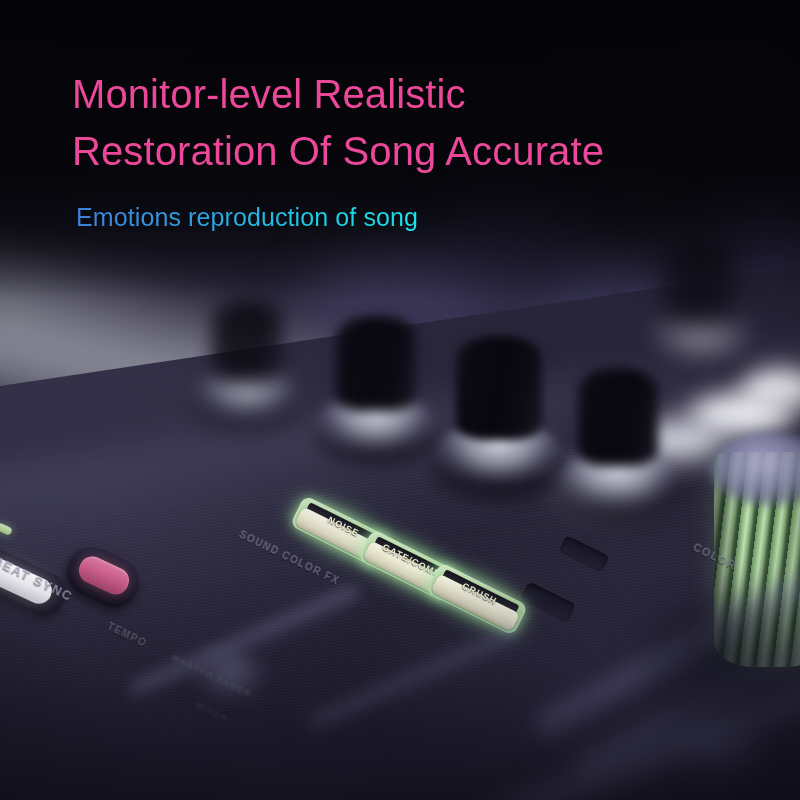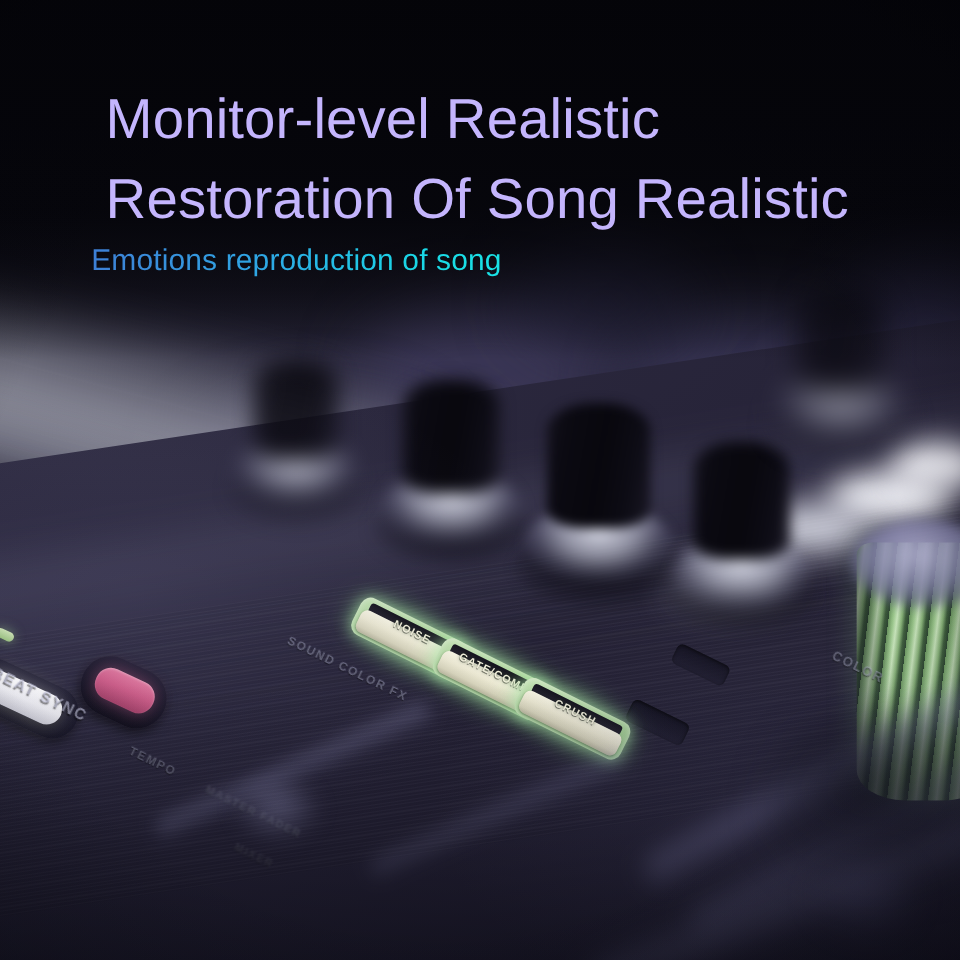--- a/index.html
+++ b/index.html
@@ -475,26 +475,25 @@
     position: absolute;
     left: 0; top: 0;
     width: 800px; height: 800px;
   }
   .headline {
     position: absolute;
     left: 72px;
     top: 66px;
     width: 660px;
     font-family: "Liberation Sans", sans-serif;
-    font-size: 47px;
+    font-size: 40px;
     font-weight: 400;
     line-height: 1.42;
-    color: #c4b5fd;
+    color: #ec4899;
     letter-spacing: 0.1px;
-    margin-left: 16px;
   }
   .headline .hl-line { display: block; }
   .subhead {
     position: absolute;
     left: 76px;
     top: 203px;
     font-family: "Liberation Sans", sans-serif;
     font-size: 25px;
     font-weight: 400;
     letter-spacing: 0.1px;
@@ -637,18 +636,18 @@
 
     <div class="dof-haze"></div>
     <div class="bottom-vignette"></div>
     <div class="top-vignette"></div>
     <div class="corner-vignette"></div>
   </div>
 
   <div class="overlay">
     <div class="headline">
       <span class="hl-line">Monitor-level Realistic</span>
-      <span class="hl-line">Restoration Of Song Realistic</span>
+      <span class="hl-line">Restoration Of Song Accurate</span>
     </div>
     <div class="subhead">Emotions reproduction of song</div>
   </div>
 
 </div>
 
 </body></html>

